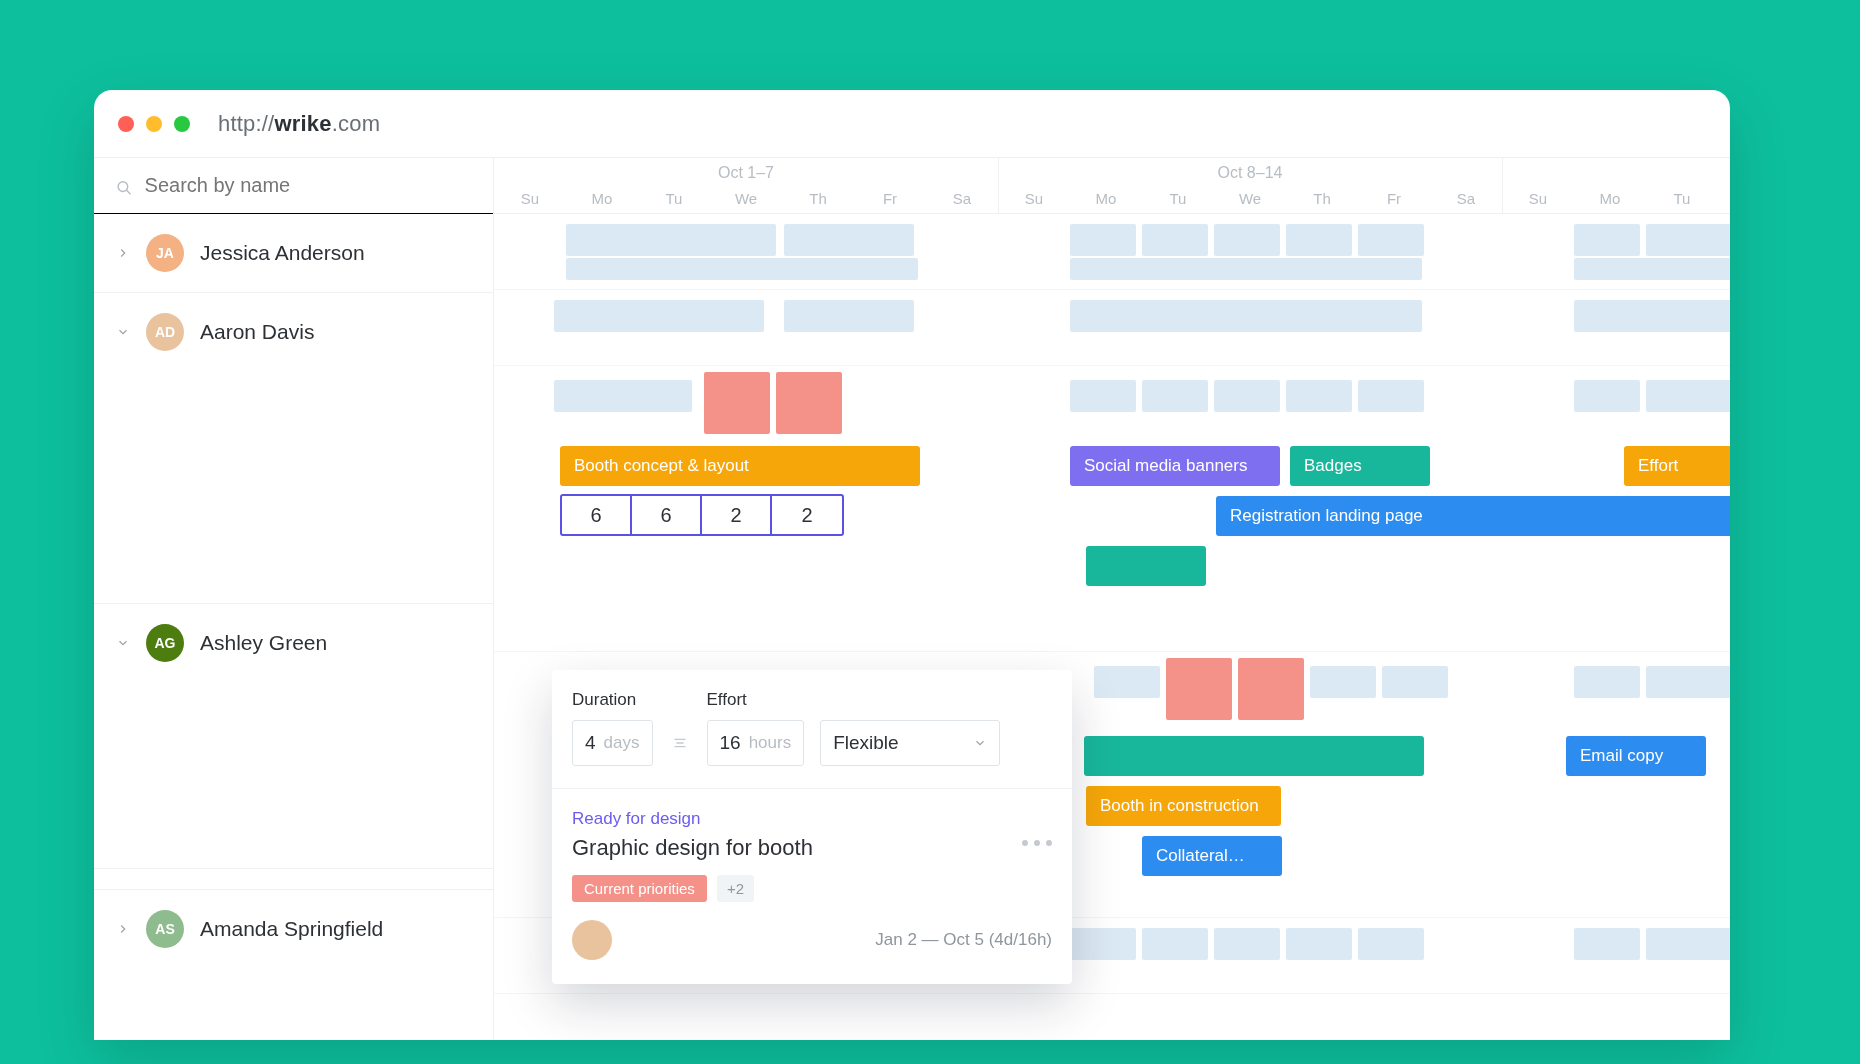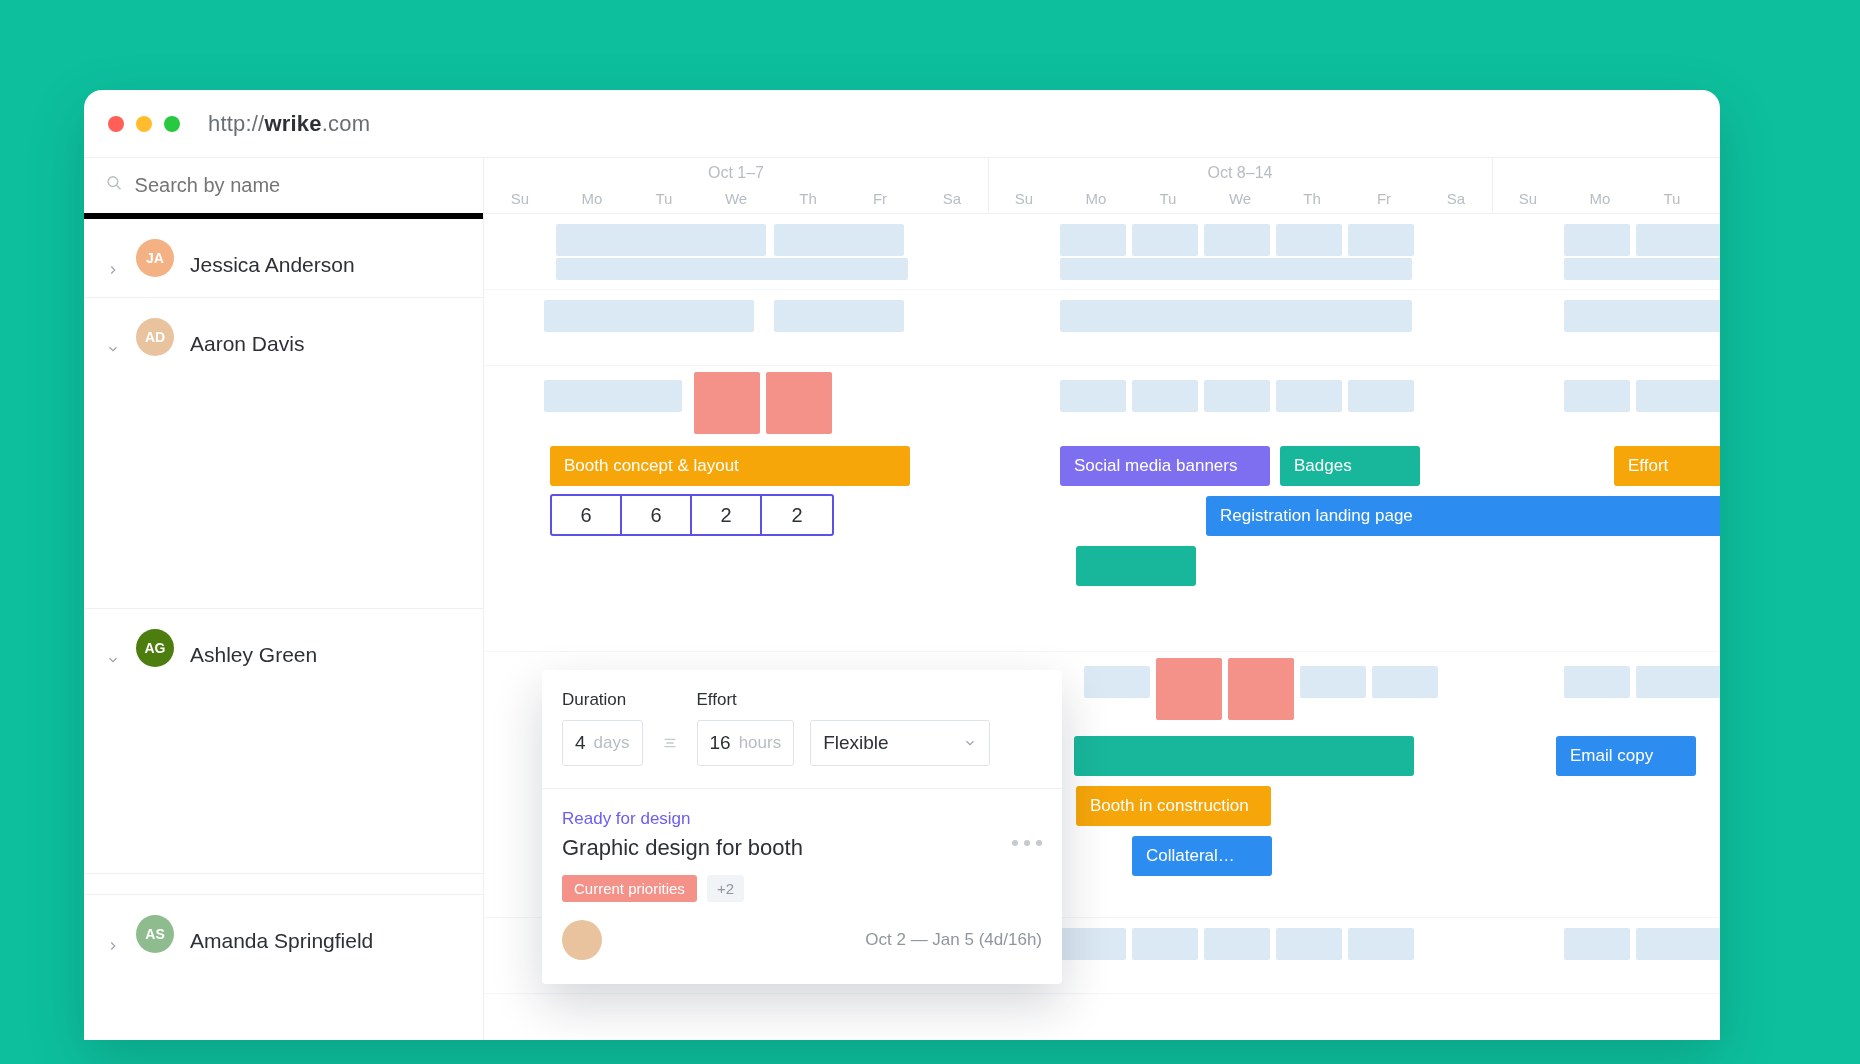--- a/index.html
+++ b/index.html
@@ -6,21 +6,21 @@
   body {
     font-family: -apple-system, BlinkMacSystemFont, "Segoe UI", Helvetica, Arial, sans-serif;
     background: #0dbf9d;
     width: 1860px;
     height: 1064px;
     overflow: hidden;
     position: relative;
   }
   .window {
     position: absolute;
-    left: 84px;
+    left: 94px;
     top: 90px;
     width: 1636px;
     height: 950px;
     background: #fff;
     border-radius: 18px 18px 0 0;
     overflow: hidden;
     box-shadow: 0 20px 60px rgba(0,0,0,0.15);
   }
   .titlebar {
     height: 68px;
@@ -33,30 +33,30 @@
   .dot { width: 16px; height: 16px; border-radius: 50%; }
   .dot.red { background: #ff5f57; }
   .dot.yellow { background: #ffbd2e; }
   .dot.green { background: #28c840; }
   .url { color: #6a6f75; font-size: 22px; letter-spacing: .2px; }
   .url b { color: #2d3136; font-weight: 700; }
 
   .content { display: flex; height: calc(100% - 68px); }
   .sidebar { width: 400px; border-right: 1px solid #eef1f3; }
   .search {
-    display: flex; align-items: flex-start; gap: 12px;
-    padding: 16px 22px; border-bottom: 6px solid #000000;
+    display: flex; align-items: flex-end; gap: 12px;
+    padding: 16px 22px; border-bottom: 1px solid #000000;
   }
   .search svg { width: 18px; height: 18px; stroke: #b7bdc3; fill: none; }
   .search input {
     border: 0; outline: 0; font-size: 20px; color: #9aa2aa;
     width: 100%; background: transparent;
   }
   .user-row {
-    display: flex; align-items: flex-end; gap: 16px;
+    display: flex; align-items: center; gap: 16px;
     padding: 20px 22px;
   }
   .user-row.top-border { border-top: 1px solid #eef1f3; margin-top: 20px; }
   .sidebar-block { border-bottom: 1px solid #eef1f3; }
   .chev { width: 14px; height: 14px; stroke: #9aa2aa; fill: none; stroke-width: 2; }
   .avatar { width: 38px; height: 38px; border-radius: 50%; display: flex; align-items:center; justify-content:center; font-size:14px; color:#fff; font-weight:600; }
   .user-name { font-size: 21px; color: #2d3136; }
   .spacer-aaron { height: 232px; }
   .spacer-ashley { height: 186px; }
 
@@ -289,21 +289,21 @@
             </div>
             <div class="divider"></div>
             <div class="pop-status">Ready for design</div>
             <div class="pop-title">Graphic design for booth</div>
             <div class="tag-row">
               <div class="tag">Current priorities</div>
               <div class="tag-more">+2</div>
             </div>
             <div class="pop-foot">
               <div class="mini-avatar" style="background:#e8c39e"></div>
-              <div class="pop-date">Oct 2 — Jan 5 (4d/16h)</div>
+              <div class="pop-date">Jan 2 — Oct 5 (4d/16h)</div>
             </div>
             <div class="dots">
                 <span></span>
                 <span></span>
                 <span></span>
               </div>
           </div>
         </div>
 
         <div class="track" style="height:266px">

